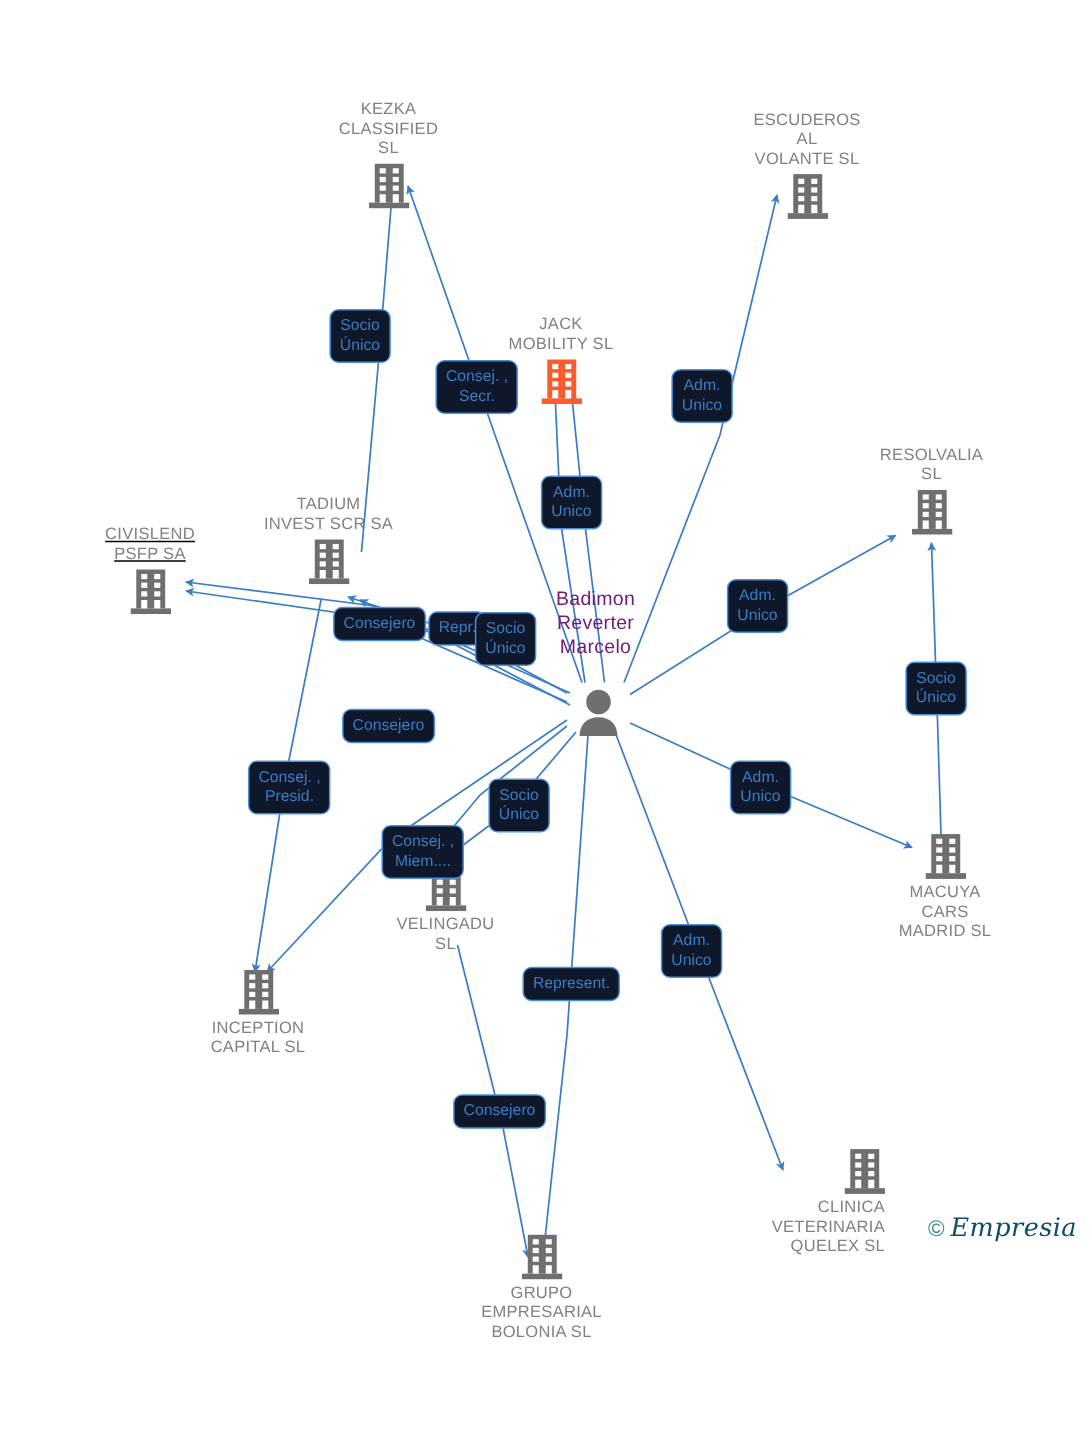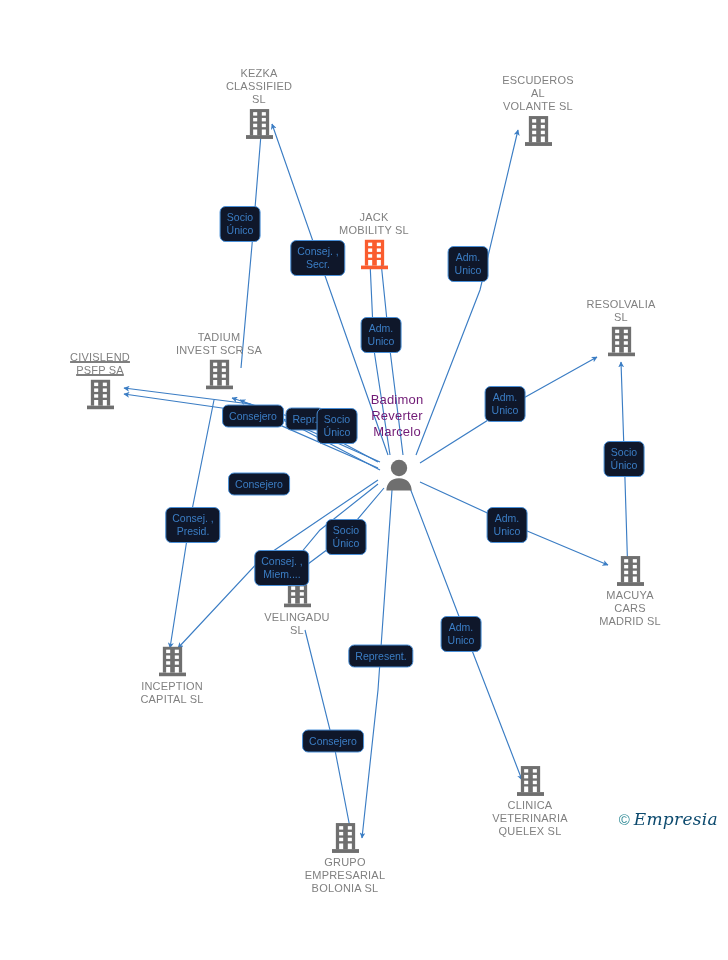--- a/index.html
+++ b/index.html
@@ -252,40 +252,40 @@
       <rect x="16.4" y="9.2" width="4.2" height="3.6"></rect>
       <rect x="7.4" y="15.2" width="4.2" height="3.6"></rect>
       <rect x="16.4" y="15.2" width="4.2" height="3.6"></rect>
       <rect x="7.4" y="21.2" width="4.2" height="5.8"></rect>
       <rect x="16.4" y="21.2" width="4.2" height="5.8"></rect>
     </g>
   </svg></span>
         <span class="cap">INCEPTION
 CAPITAL  SL</span>
       </div>
-      <div class="node below" style="left: 530px; top: 802px;">
+      <div class="node below" style="left: 530px; top: 802px; text-align: right;">
         <span class="glyph"><svg width="27" height="30" viewBox="0 0 28 31" xmlns="http://www.w3.org/2000/svg" aria-hidden="true">
     <rect x="4" y="0" width="20" height="27" fill="#6f6f6f"></rect>
     <rect x="0" y="27" width="28" height="4" fill="#6f6f6f"></rect>
     <g fill="#ffffff">
       <rect x="7.4" y="3.2" width="4.2" height="3.6"></rect>
       <rect x="16.4" y="3.2" width="4.2" height="3.6"></rect>
       <rect x="7.4" y="9.2" width="4.2" height="3.6"></rect>
       <rect x="16.4" y="9.2" width="4.2" height="3.6"></rect>
       <rect x="7.4" y="15.2" width="4.2" height="3.6"></rect>
       <rect x="16.4" y="15.2" width="4.2" height="3.6"></rect>
       <rect x="7.4" y="21.2" width="4.2" height="5.8"></rect>
       <rect x="16.4" y="21.2" width="4.2" height="5.8"></rect>
     </g>
   </svg></span>
         <span class="cap">CLINICA
 VETERINARIA
 QUELEX SL</span>
       </div>
-      <div class="node below" style="left: 345px; top: 859px;">
+      <div class="node below" style="left: 361px; top: 859px;">
         <span class="glyph"><svg width="27" height="30" viewBox="0 0 28 31" xmlns="http://www.w3.org/2000/svg" aria-hidden="true">
     <rect x="4" y="0" width="20" height="27" fill="#6f6f6f"></rect>
     <rect x="0" y="27" width="28" height="4" fill="#6f6f6f"></rect>
     <g fill="#ffffff">
       <rect x="7.4" y="3.2" width="4.2" height="3.6"></rect>
       <rect x="16.4" y="3.2" width="4.2" height="3.6"></rect>
       <rect x="7.4" y="9.2" width="4.2" height="3.6"></rect>
       <rect x="16.4" y="9.2" width="4.2" height="3.6"></rect>
       <rect x="7.4" y="15.2" width="4.2" height="3.6"></rect>
       <rect x="16.4" y="15.2" width="4.2" height="3.6"></rect>

